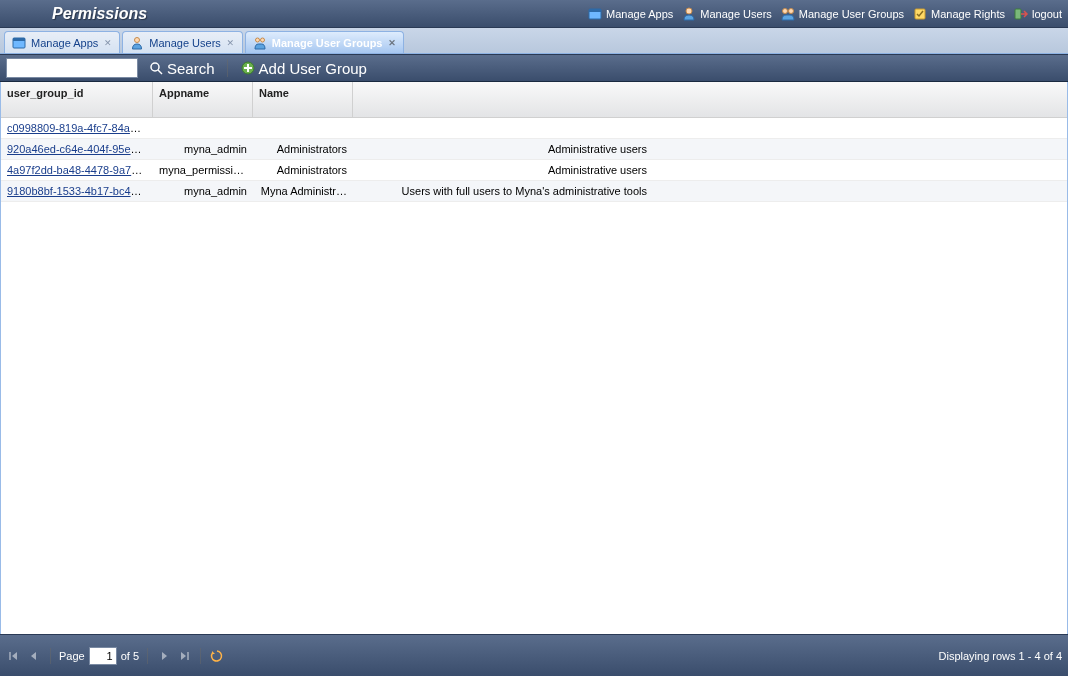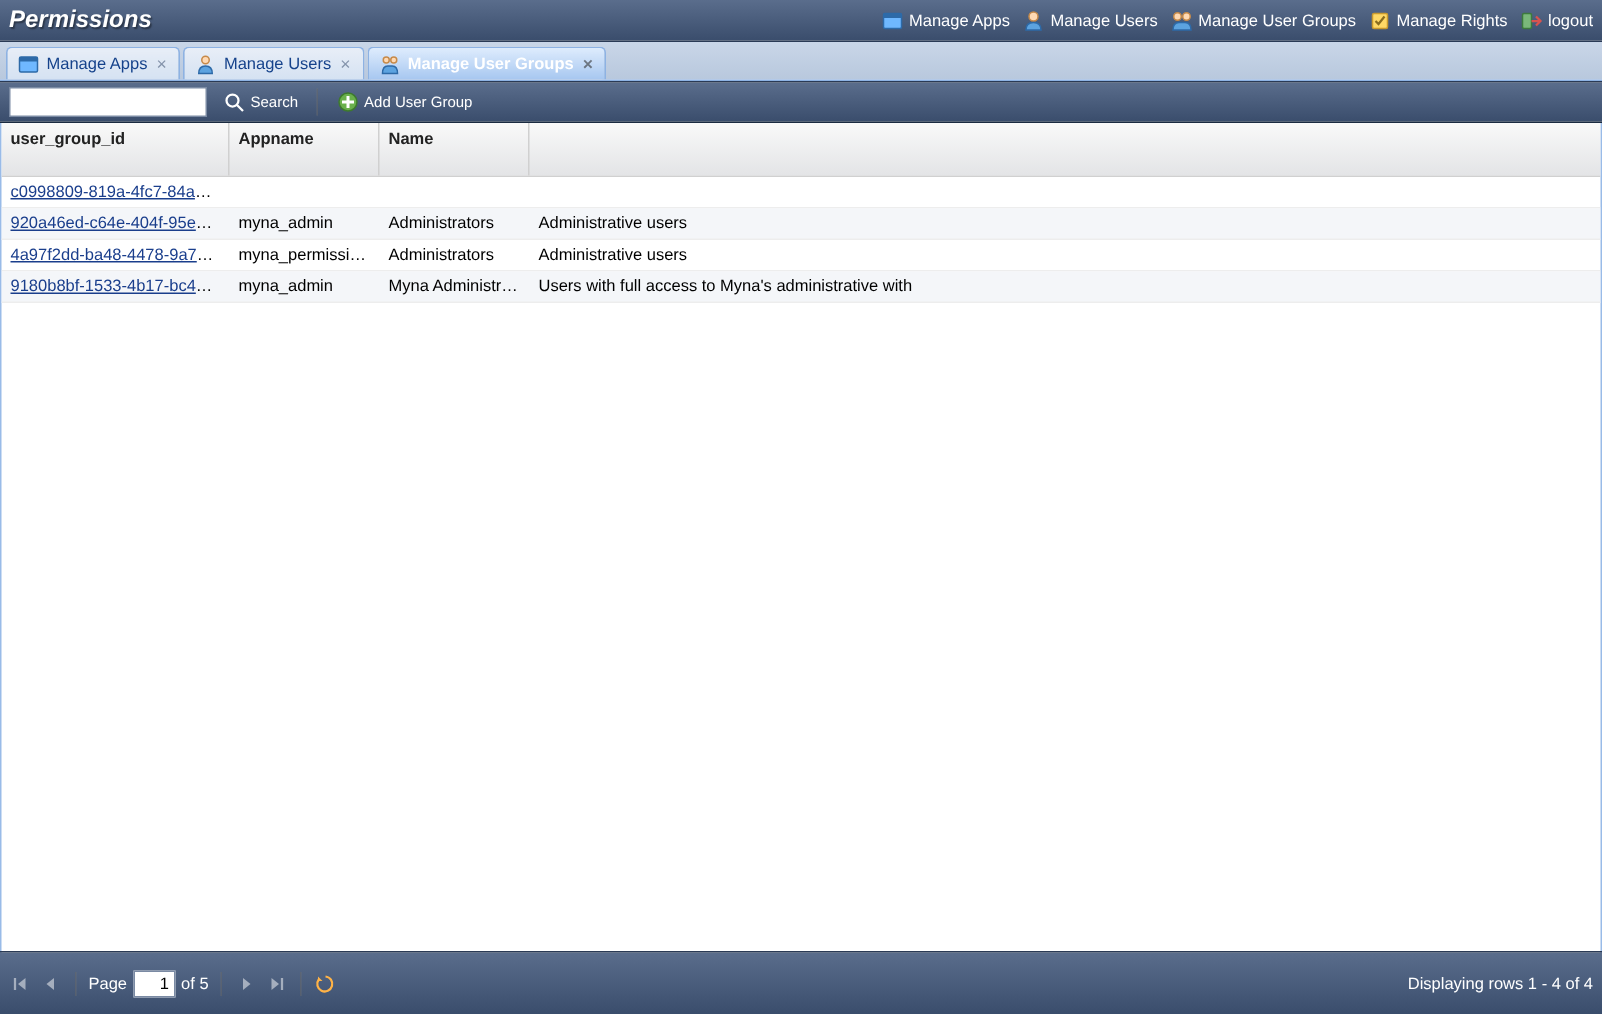--- a/index.html
+++ b/index.html
@@ -20,20 +20,21 @@
   justify-content: space-between;
   padding: 0 6px;
   color: #fff;
   border-bottom: 1px solid #2a3a55;
 }
 .header-title {
   font-size: 16px;
   font-weight: bold;
   font-style: italic;
   text-shadow: 1px 1px 1px rgba(0,0,0,0.4);
+  margin-left: 46px;
 }
 .header-links {
   display: flex;
   gap: 8px;
 }
 .header-link {
   display: flex;
   align-items: center;
   gap: 3px;
   cursor: pointer;
@@ -96,21 +97,21 @@
   padding: 0 4px;
   font-size: 11px;
   background: #fff;
 }
 .tool-btn {
   display: flex;
   align-items: center;
   gap: 3px;
   cursor: pointer;
   color: #fff;
-  font-size: 10px;
+  font-size: 15px;
   padding: 2px 4px;
 }
 .tool-btn .icon { width:16px; height:16px; display:inline-flex; align-items:center; justify-content:center; }
 .tool-sep {
   width: 1px;
   height: 18px;
   background: rgba(255,255,255,0.3);
   border-right: 1px solid rgba(0,0,0,0.3);
   margin: 0 2px;
 }
@@ -144,20 +145,21 @@
 .grid-header .filler {
   flex: 1;
   padding: 5px 6px;
 }
 .grid-body { }
 .grid-row {
   display: flex;
   height: 21px;
   align-items: center;
   border-bottom: 1px solid #ededed;
+  text-align: right;
 }
 .grid-row:nth-child(even) { background: #f4f6f9; }
 .grid-row .cell {
   padding: 3px 6px;
   overflow: hidden;
   text-overflow: ellipsis;
   white-space: nowrap;
   color: #000;
 }
 .grid-row .cell a {
@@ -339,21 +341,21 @@
       <div class="grid-row">
         <div class="cell col-id"><a>4a97f2dd-ba48-4478-9a7b…</a></div>
         <div class="cell col-app">myna_permissions</div>
         <div class="cell col-name">Administrators</div>
         <div class="cell col-desc">Administrative users</div>
       </div>
       <div class="grid-row">
         <div class="cell col-id"><a>9180b8bf-1533-4b17-bc4e…</a></div>
         <div class="cell col-app">myna_admin</div>
         <div class="cell col-name">Myna Administr…</div>
-        <div class="cell col-desc">Users with full access to Myna's administrative with</div>
+        <div class="cell col-desc">Users with full users to Myna's administrative tools</div>
       </div>
     </div>
 </div>
 
 <div class="footer">
   <div class="footer-left">
     <span class="pg-btn">
         <svg width="12" height="12">
           <path d="M2 2 L2 10" stroke="#fff" stroke-width="1.5"></path>
           <path d="M9 2 L4 6 L9 10 Z" fill="#fff"></path>

